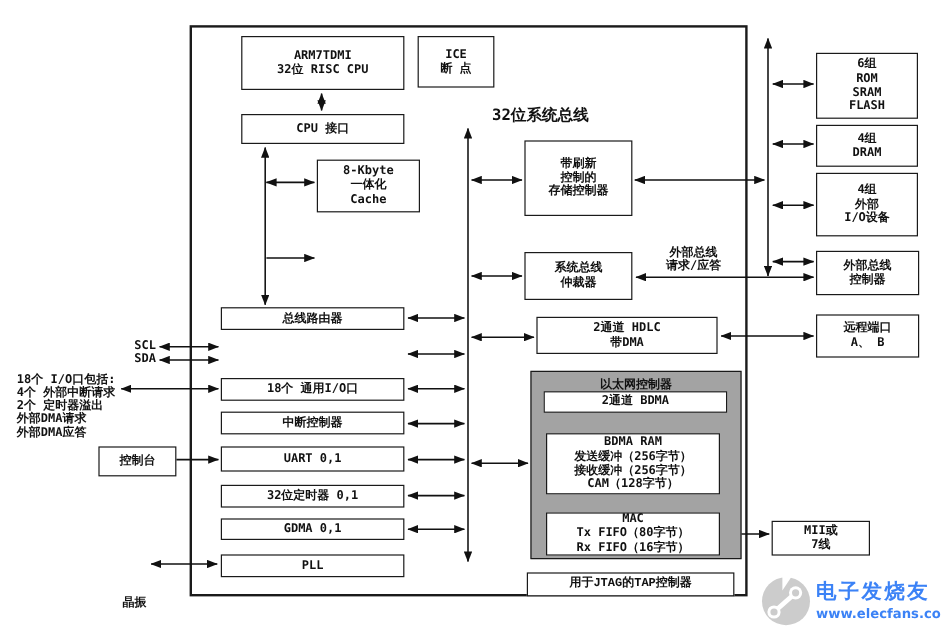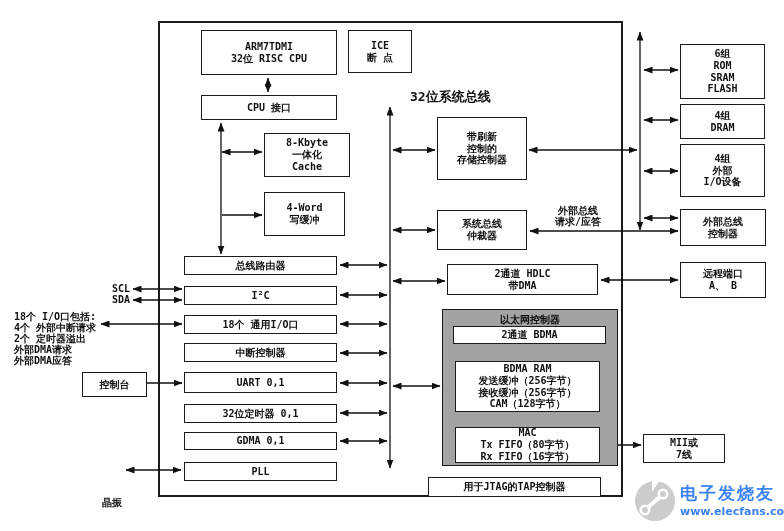--- a/index.html
+++ b/index.html
@@ -100,27 +100,24 @@
   </svg>
 
   <div class="box" style="left:201px;top:30px;width:136px;height:45px;">ARM7TDMI
 32位 RISC CPU</div>
   <div class="box" style="left:348px;top:30px;width:64px;height:43px;">ICE
 断 点</div>
   <div class="box" style="left:201px;top:95px;width:136px;height:25px;">CPU 接口</div>
   <div class="box" style="left:264px;top:133px;width:86px;height:44px;">8-Kbyte
 一体化
 Cache</div>
-  <div class="box" style="left:264px;top:192px;width:81px;height:44px;">4-Word
-写缓冲</div>
 
   <div class="lbl" style="left:410px;top:90px;font-size:13px;">32位系统总线</div>
 
   <div class="box" style="left:184px;top:256px;width:153px;height:19px;">总线路由器</div>
-  <div class="box" style="left:184px;top:286px;width:153px;height:19px;">I²C</div>
   <div class="box" style="left:184px;top:315px;width:153px;height:19px;">18个 通用I/O口</div>
   <div class="box" style="left:184px;top:343px;width:153px;height:19px;">中断控制器</div>
   <div class="box" style="left:184px;top:372px;width:153px;height:21px;">UART 0,1</div>
   <div class="box" style="left:184px;top:404px;width:153px;height:19px;">32位定时器 0,1</div>
   <div class="box" style="left:184px;top:432px;width:153px;height:18px;">GDMA 0,1</div>
   <div class="box" style="left:184px;top:462px;width:153px;height:19px;">PLL</div>
 
   <div class="box" style="left:437px;top:117px;width:90px;height:63px;">带刷新
 控制的
 存储控制器</div>
@@ -136,21 +133,21 @@
     <div class="ethtitle">以太网控制器</div>
   </div>
   <div class="box" style="left:453px;top:326px;width:153px;height:18px;">2通道 BDMA</div>
   <div class="box" style="left:455px;top:361px;width:145px;height:51px;">BDMA RAM
 发送缓冲（256字节）
 接收缓冲（256字节）
 CAM（128字节）</div>
   <div class="box" style="left:455px;top:427px;width:145px;height:36px;">MAC
 Tx FIFO（80字节）
 Rx FIFO（16字节）</div>
-  <div class="box" style="left:428px;top:477px;width:173px;height:20px;">用于JTAG的TAP控制器</div>
+  <div class="box" style="left:439px;top:477px;width:173px;height:20px;font-family:Liberation Mono, monospace;">用于JTAG的TAP控制器</div>
 
   <div class="box" style="left:680px;top:44px;width:85px;height:55px;">6组
 ROM
 SRAM
 FLASH</div>
   <div class="box" style="left:680px;top:104px;width:85px;height:35px;">4组
 DRAM</div>
   <div class="box" style="left:680px;top:144px;width:85px;height:53px;">4组
 外部
 I/O设备</div>

